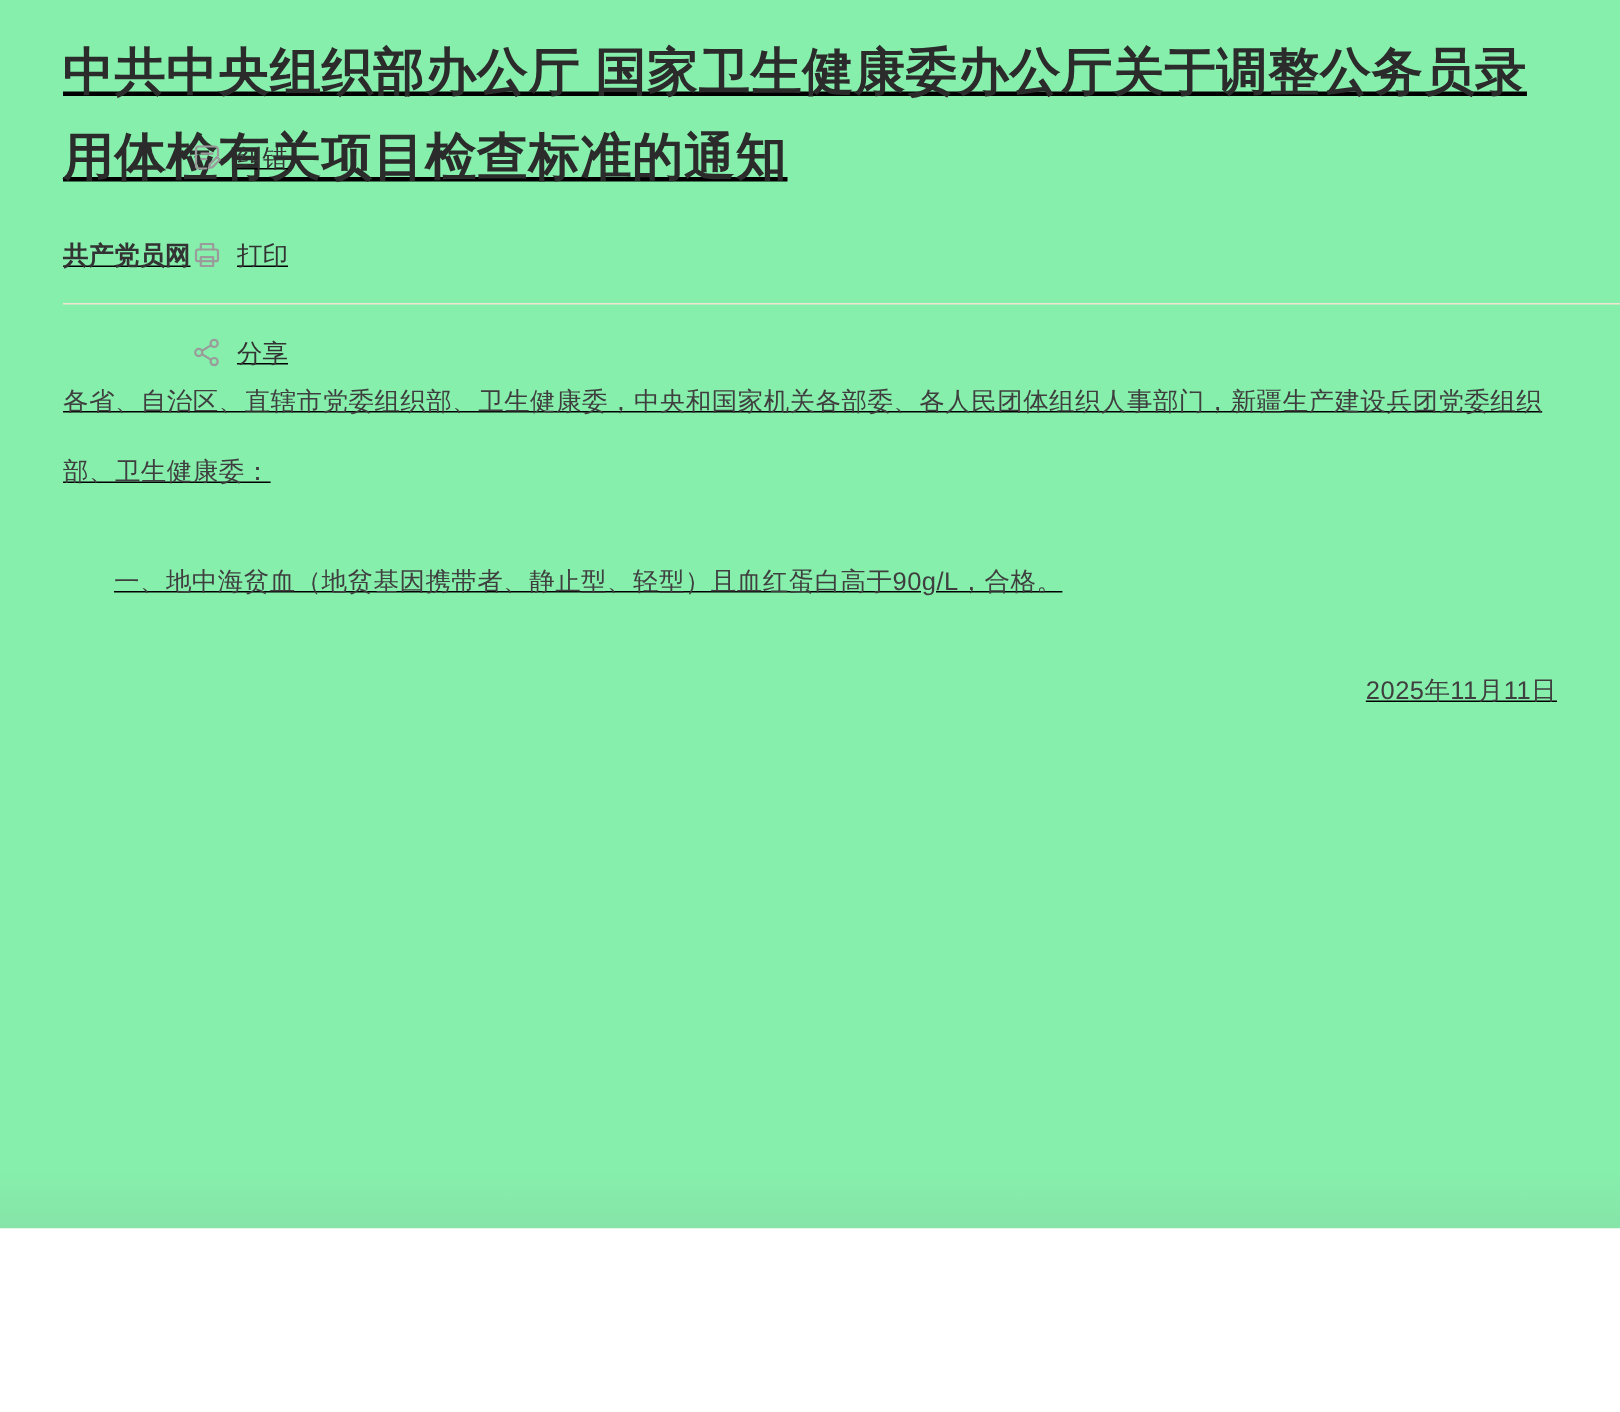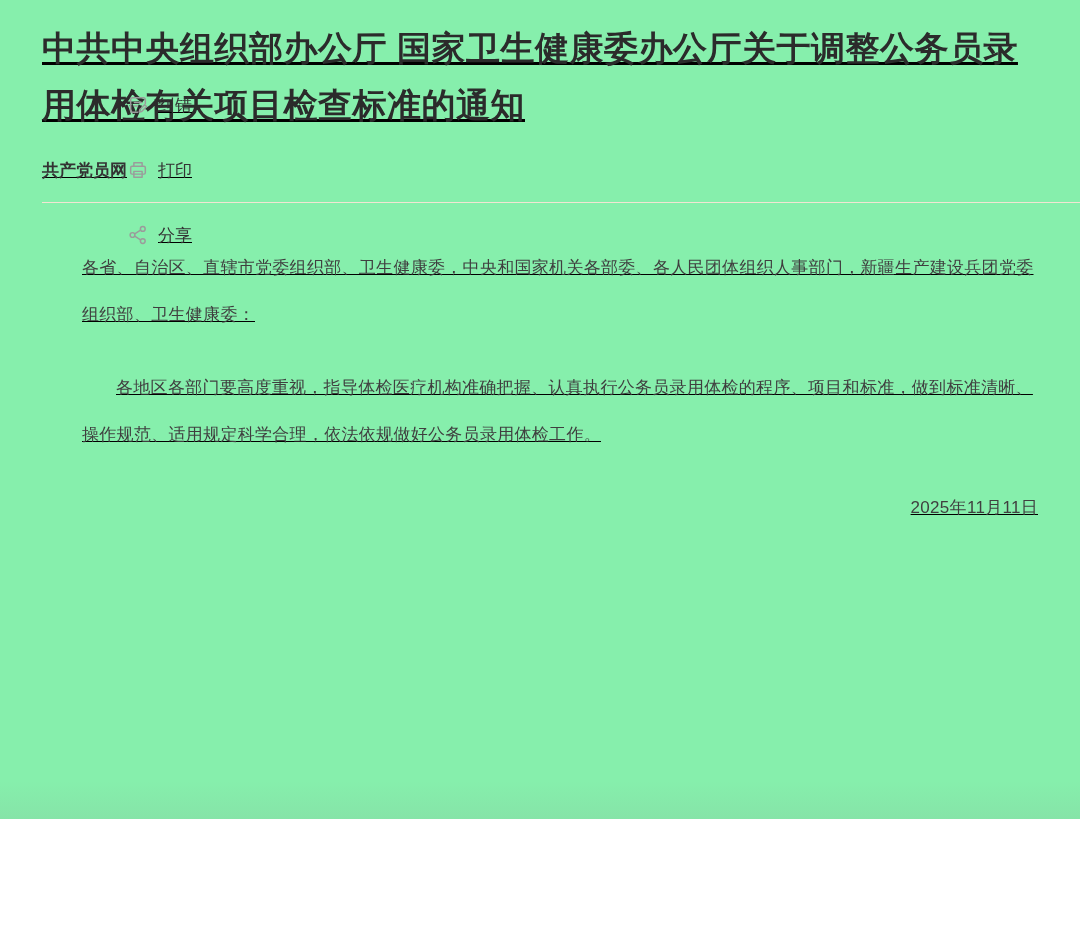--- a/index.html
+++ b/index.html
@@ -73,21 +73,20 @@
     font-size: 17px;
     color: #333333;
   }
   .divider {
     border: 0;
     border-top: 1px solid #f3e5d3;
     margin: 19px -42px 0 0;
   }
   .article-body {
     margin-top: 41px;
-    margin-left: 40px;
   }
   .article-body p {
     margin: 0 0 26px 0;
     font-size: 17px;
     line-height: 47px;
     color: #3f3f3f;
     letter-spacing: 0.3px;
   }
   .article-body p.indent {
     text-indent: 2em;
@@ -161,20 +160,20 @@
           <span class="action-label">分享</span>
         </span>
 
       </div>
     </div>
 
     <hr class="divider">
 
     <div class="article-body">
       <p>各省、自治区、直辖市党委组织部、卫生健康委，中央和国家机关各部委、各人民团体组织人事部门，新疆生产建设兵团党委组织部、卫生健康委：</p>
-      <p class="indent">各地区各部门要高度重视，指导体检医疗机构准确把握、认真执行公务员录用体检的程序、项目和标准，做到标准清晰、操作规范、适用规定科学合理，依法依规做好公务员录用体检工作。</p>
+      <p class="indent">一、地中海贫血（地贫基因携带者、静止型、轻型）且血红蛋白高于90g/L，合格。</p>
       <p class="align-right date-line">2025年11月11日</p>
     </div>
 
   </div>
 
   <div class="bottom-shade"></div>
 </div>
 
 </body></html>

